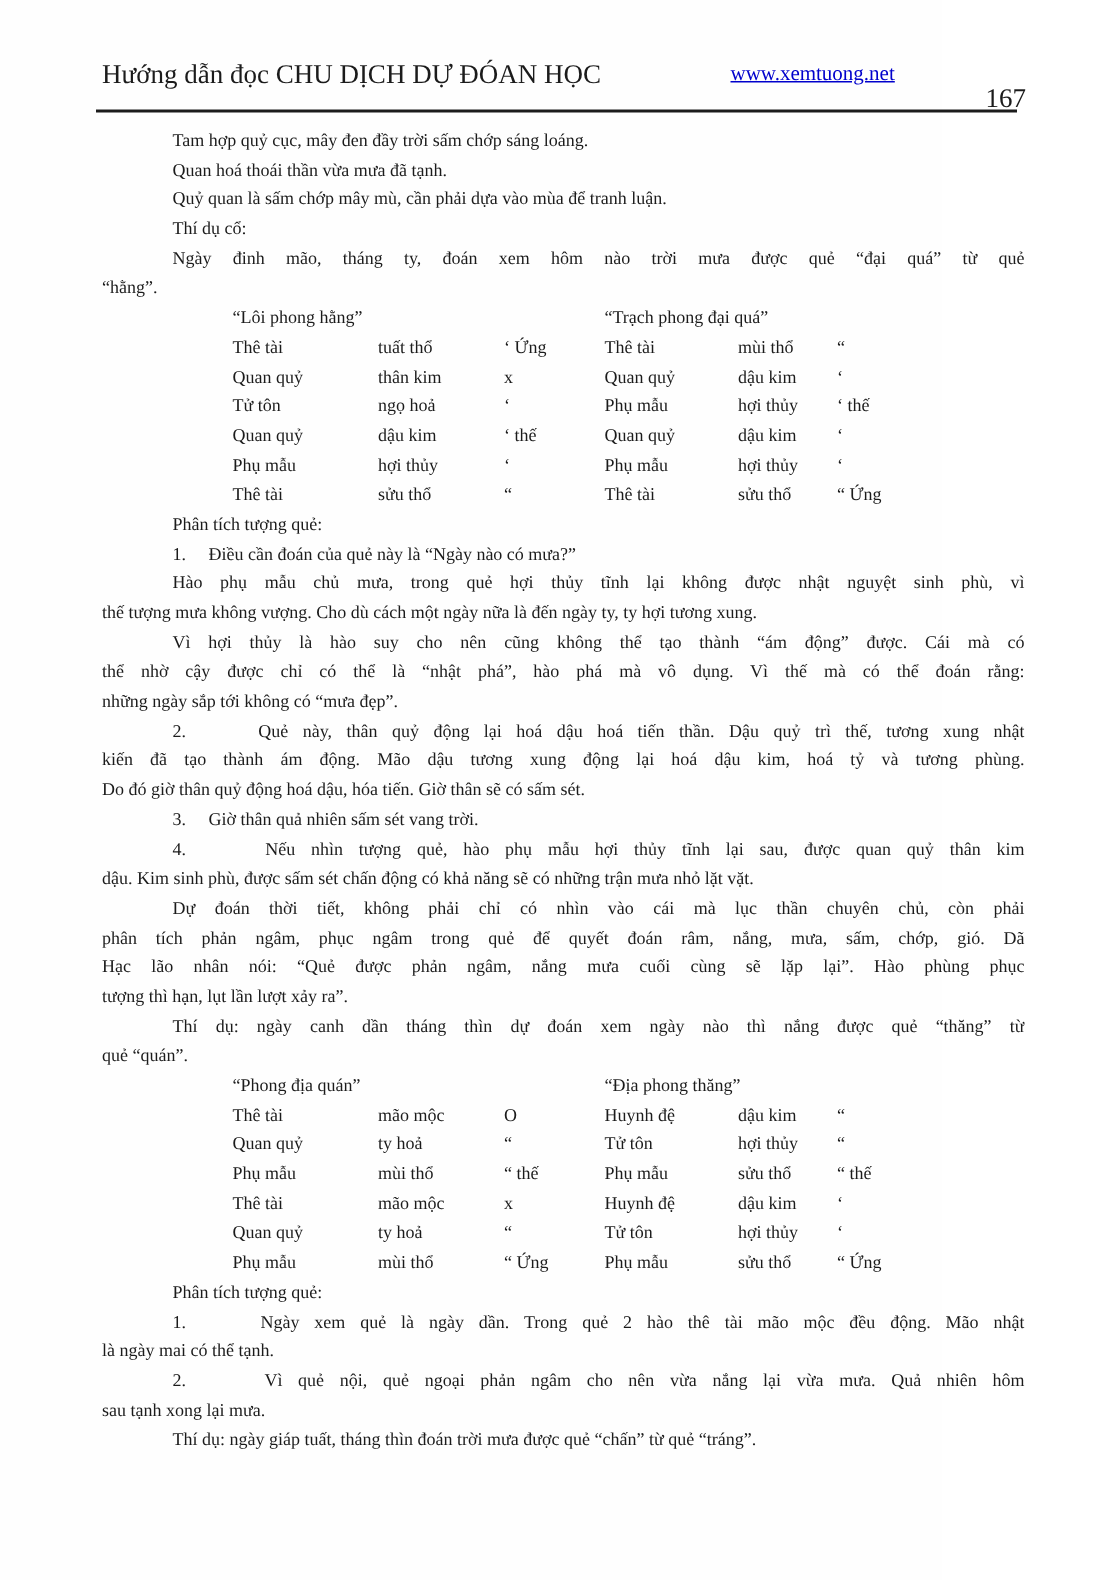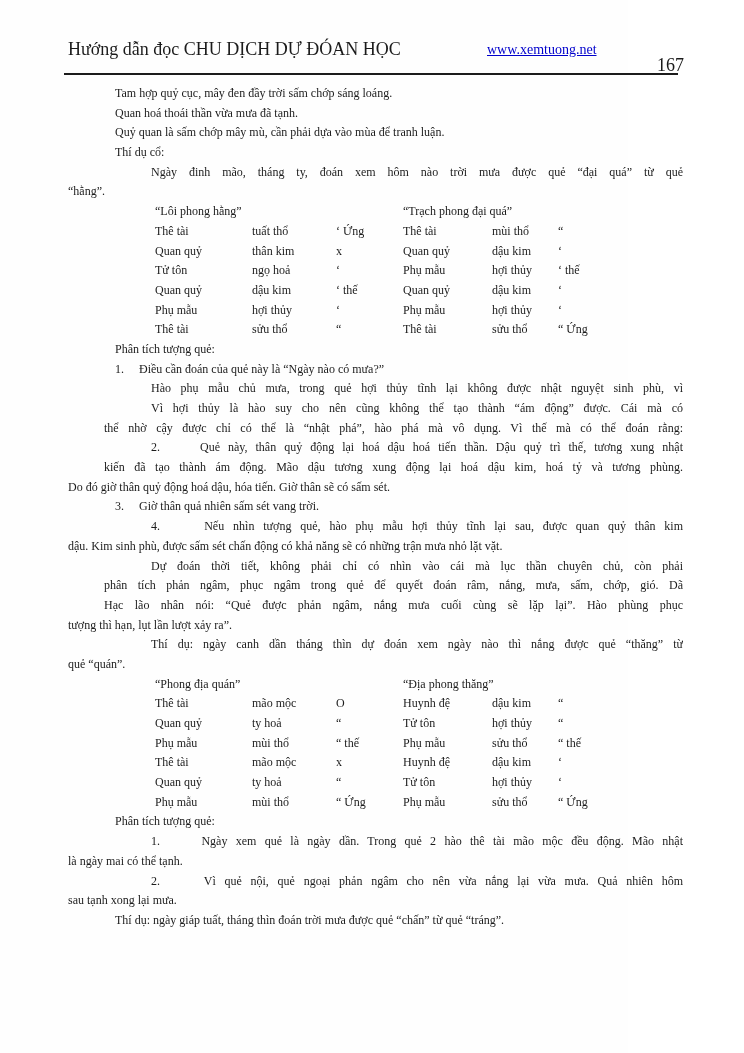--- a/index.html
+++ b/index.html
@@ -13,21 +13,21 @@
   .hdr{position:absolute;left:68px;top:38px;width:616px;height:24px;
        font-size:18px;line-height:22px;white-space:nowrap;}
   .hdr .title{position:absolute;left:0;top:0;}
   .hdr .link{position:absolute;left:419px;top:1px;font-size:14px;color:#0000cc;text-decoration:underline;cursor:pointer;}
   .hdr .pgnum{position:absolute;right:0;top:16px;}
   .rule{position:absolute;left:64px;top:73px;width:614px;height:2px;background:#1c1c1c;}
   
   .bodytext{position:absolute;left:68px;top:84px;width:615px;font-size:12px;}
   .ln{height:19.7px;line-height:19.7px;white-space:nowrap;overflow:hidden;}
   .ind{text-indent:47px;}
-  .j{white-space:normal;text-align:justify;text-align-last:justify;margin-left:36px;}
+  .j{white-space:normal;text-align:justify;text-align-last:justify;}
   
   .hexr{position:relative;height:19.7px;line-height:19.7px;}
   .tc{position:absolute;top:0;white-space:nowrap;}
   .c1{left:87px}.c2{left:184px}.c3{left:268px}
   .c4{left:335px}.c5{left:424px}.c6{left:490px}
 </style>
 </head>
 <body>
 
 <div class="page">
@@ -98,22 +98,24 @@
           <span class="tc c3">“</span>
           <span class="tc c4">Thê tài</span>
           <span class="tc c5">sửu thổ</span>
           <span class="tc c6">“ Ứng</span>
         </div>
       </div>
 
     <div class="ln ind">Phân tích tượng quẻ:</div>
     <div class="ln ind">1.&nbsp;&nbsp;&nbsp;&nbsp;&nbsp;Điều cần đoán của quẻ này là “Ngày nào có mưa?”</div>
     <div class="ln ind j">Hào phụ mẫu chủ mưa, trong quẻ hợi thủy tĩnh lại không được nhật nguyệt sinh phù, vì</div>
+    <div class="ln">thế tượng mưa không vượng. Cho dù cách một ngày nữa là đến ngày ty, ty hợi tương xung.</div>
     <div class="ln ind j">Vì hợi thủy là hào suy cho nên cũng không thể tạo thành “ám động” được. Cái mà có</div>
     <div class="ln j">thể nhờ cậy được chỉ có thể là “nhật phá”, hào phá mà vô dụng. Vì thế mà có thể đoán rằng:</div>
+    <div class="ln">những ngày sắp tới không có “mưa đẹp”.</div>
     <div class="ln ind j">2.&nbsp;&nbsp;&nbsp;&nbsp;&nbsp;Quẻ này, thân quỷ động lại hoá dậu hoá tiến thần. Dậu quỷ trì thế, tương xung nhật</div>
     <div class="ln j">kiến đã tạo thành ám động. Mão dậu tương xung động lại hoá dậu kim, hoá tỷ và tương phùng.</div>
     <div class="ln">Do đó giờ thân quỷ động hoá dậu, hóa tiến. Giờ thân sẽ có sấm sét.</div>
     <div class="ln ind">3.&nbsp;&nbsp;&nbsp;&nbsp;&nbsp;Giờ thân quả nhiên sấm sét vang trời.</div>
     <div class="ln ind j">4.&nbsp;&nbsp;&nbsp;&nbsp;&nbsp;Nếu nhìn tượng quẻ, hào phụ mẫu hợi thủy tĩnh lại sau, được quan quỷ thân kim</div>
     <div class="ln">dậu. Kim sinh phù, được sấm sét chấn động có khả năng sẽ có những trận mưa nhỏ lặt vặt.</div>
     <div class="ln ind j">Dự đoán thời tiết, không phải chỉ có nhìn vào cái mà lục thần chuyên chủ, còn phải</div>
     <div class="ln j">phân tích phản ngâm, phục ngâm trong quẻ để quyết đoán râm, nắng, mưa, sấm, chớp, gió. Dã</div>
     <div class="ln j">Hạc lão nhân nói: “Quẻ được phản ngâm, nắng mưa cuối cùng sẽ lặp lại”. Hào phùng phục</div>
     <div class="ln">tượng thì hạn, lụt lần lượt xảy ra”.</div>

